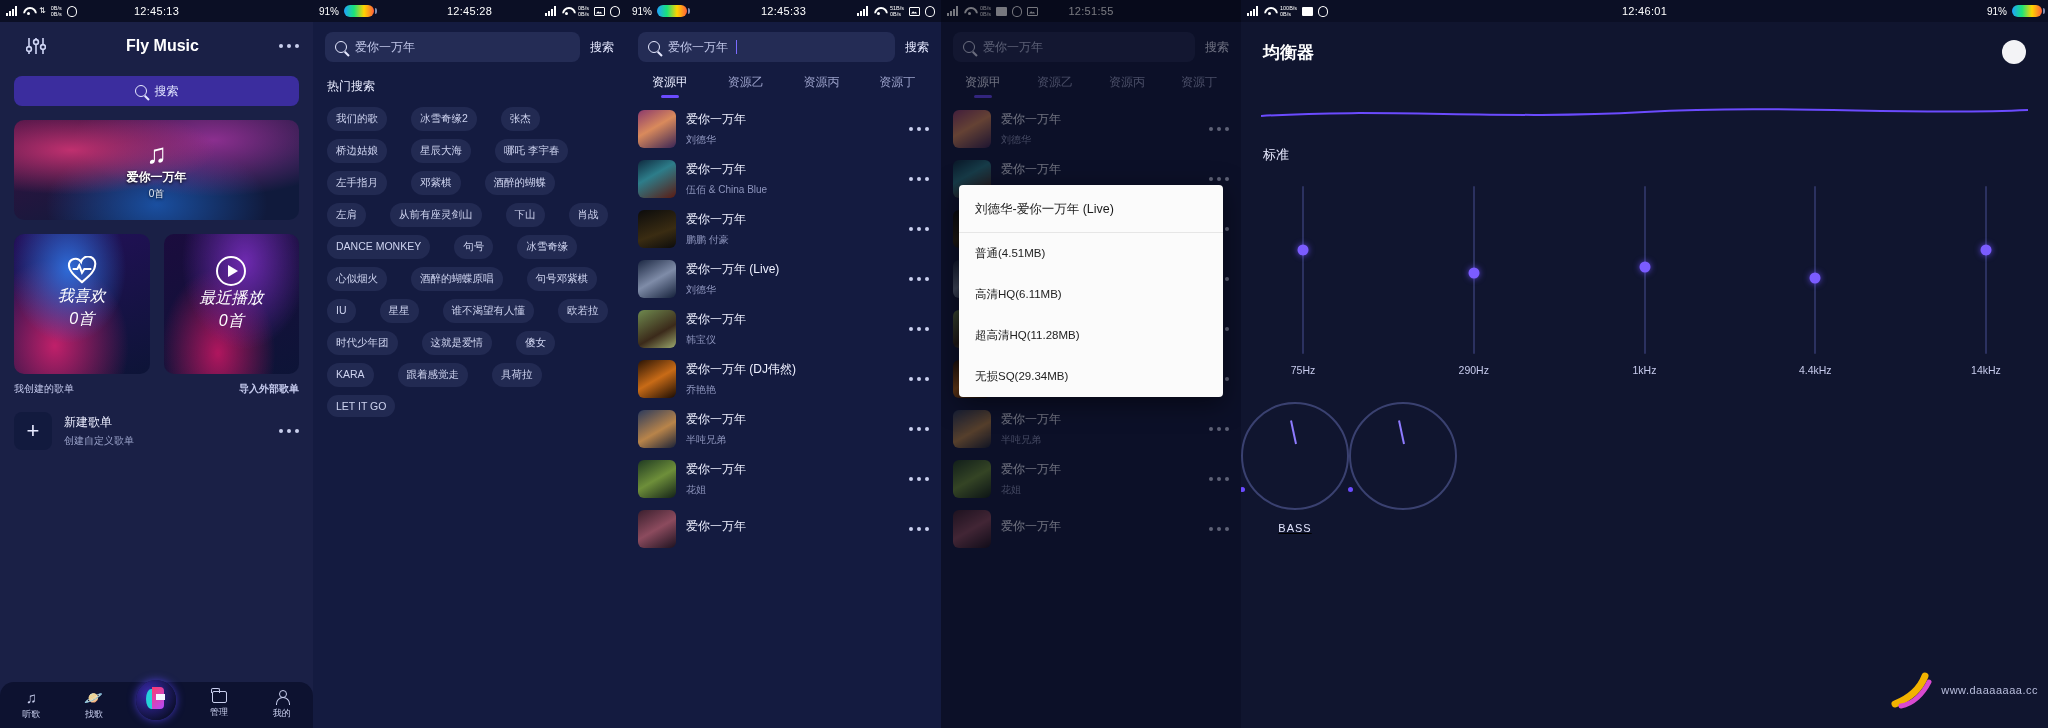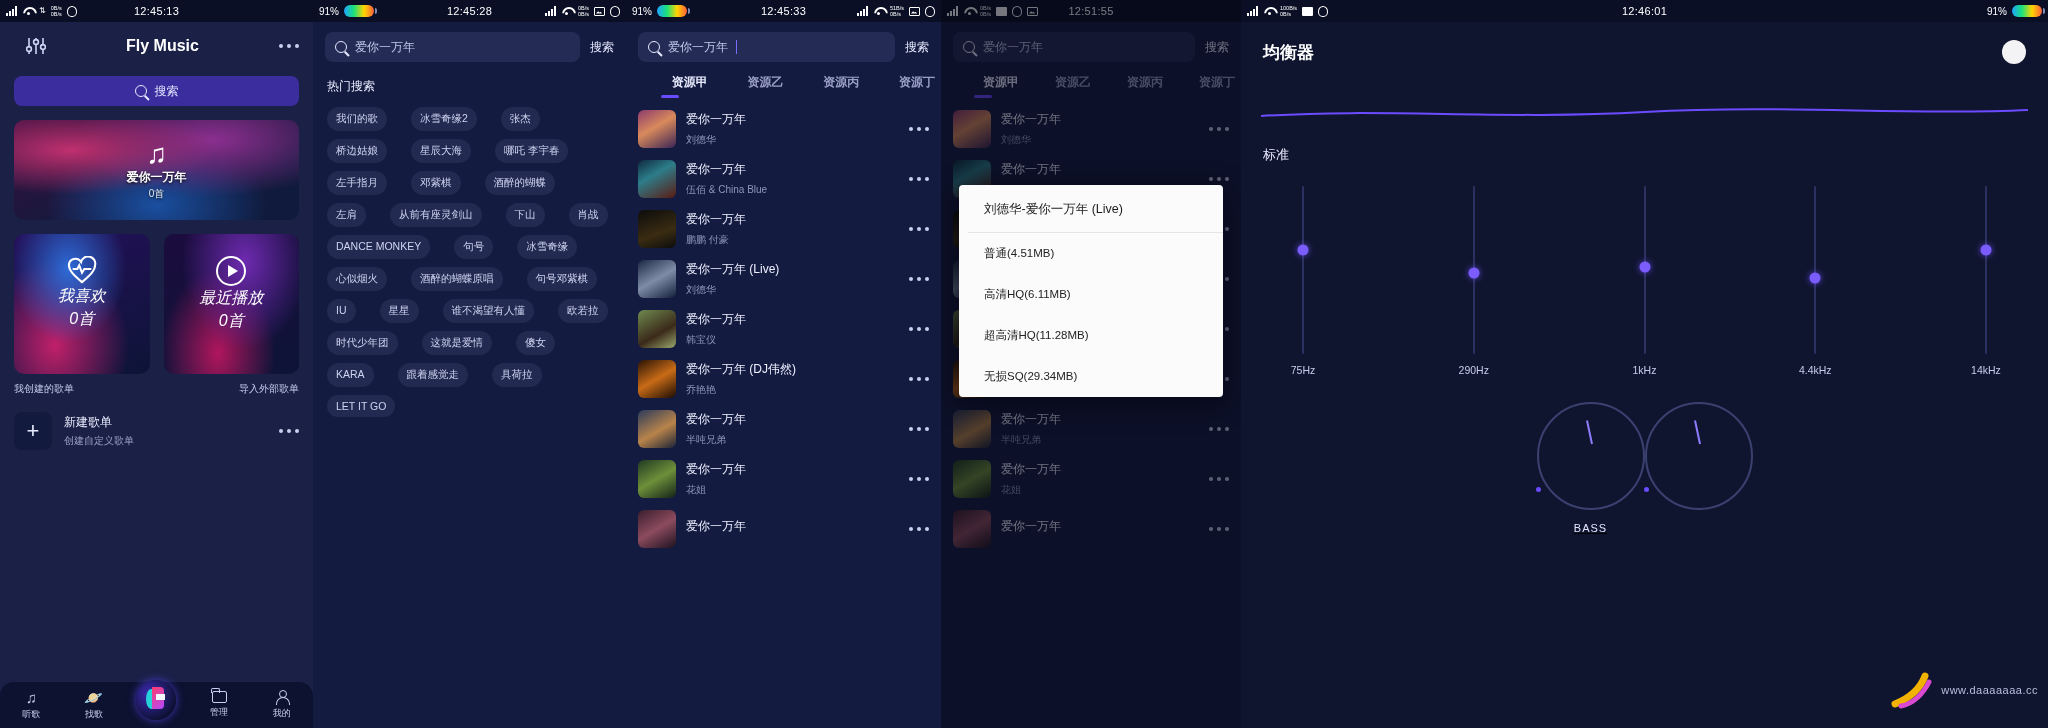--- a/index.html
+++ b/index.html
@@ -78,21 +78,21 @@
       linear-gradient(160deg,#1b0c3e,#0d1437);}
   .mcard .inner{position:absolute;left:0;right:0;top:22px;display:flex;flex-direction:column;
     align-items:center;gap:2px;color:#fff;}
   .heart{width:30px;height:28px;position:relative;}
   .heart svg{width:30px;height:28px;}
   .playc{width:30px;height:30px;border:2px solid #fff;border-radius:50%;position:relative;}
   .playc:after{content:"";position:absolute;left:10px;top:7px;border-left:10px solid #fff;
     border-top:6px solid transparent;border-bottom:6px solid transparent;}
   .sect{display:flex;align-items:center;margin:8px 14px 0;}
   .sect .l{color:#c6cbee;font-size:10px;}
-  .sect .r{margin-left:auto;color:#c6cbee;font-size:10px;}
+  .sect .r{margin-left:auto;color:#c6cbee;font-size:10px;font-weight:bold;}
   .newrow{display:flex;align-items:center;gap:12px;margin:16px 14px 0;}
   .plusbox{width:38px;height:38px;border-radius:8px;background:#121a3e;
     display:flex;align-items:center;justify-content:center;color:#e7eaff;font-size:22px;
     font-weight:300;}
   .newtxt .a{color:#eceeff;font-size:12px;}
   .newtxt .b{color:#9aa2c9;font-size:10px;margin-top:3px;}
   .newrow .dots{margin-left:auto;}
 
   
   .tabbar{position:absolute;left:0;right:0;bottom:0;height:46px;background:#0d1230;
@@ -123,21 +123,21 @@
   .tsbox{flex:1;height:30px;border-radius:8px;background:#242c55;display:flex;align-items:center;
     gap:8px;padding:0 10px;color:#c2c8ea;font-size:12px;}
   .tsbtn{color:#e6e9ff;font-size:12px;}
   .hotTitle{color:#e9ecff;font-size:12px;margin:16px 0 0 14px;}
   .tags{display:flex;flex-wrap:wrap;gap:8px 24px;padding:12px 12px 0 14px;}
   .tag{background:#222a52;color:#cfd4f0;font-size:10.5px;border-radius:12px;
     padding:5px 9px;white-space:nowrap;}
   .p3top{display:flex;align-items:center;gap:10px;padding:10px 12px 0;}
   .caret{width:1px;height:14px;background:#7b6bff;display:inline-block;}
   .restabs{display:flex;gap:0;padding:12px 6px 0;}
-  .restab{flex:1;text-align:right;color:#9aa0c8;font-size:12px;padding-bottom:7px;position:relative;font-weight:bold;}
+  .restab{flex:1;text-align:center;color:#9aa0c8;font-size:12px;padding-bottom:7px;position:relative;}
   .restab.on{color:#e9ecff;}
   .restab.on:after{content:"";position:absolute;left:50%;transform:translateX(-50%);bottom:0;
     width:18px;height:3px;border-radius:2px;background:#6b4bff;}
   .songs{padding:6px 0 0;}
   .song{display:flex;align-items:center;gap:10px;padding:6px 12px;}
   .cover{width:38px;height:38px;border-radius:6px;flex:0 0 auto;background:#20264d;
      position:relative;overflow:hidden;}
   .cover.c1{background:linear-gradient(150deg,#8b3a6c,#d98a5c 45%,#3a2455);}
   .cover.c2{background:linear-gradient(150deg,#0f2a3f,#2d7d8a 40%,#5b1a12);}
   .cover.c3{background:linear-gradient(160deg,#0c0c0c,#3a2c12 60%,#0c0c0c);}
@@ -149,39 +149,39 @@
   .cover.c9{background:linear-gradient(150deg,#3a1f2e,#8c4b5e 50%,#1d1220);}
   .smeta{flex:1;min-width:0;}
   .stitle{color:#eef0ff;font-size:12px;white-space:nowrap;overflow:hidden;text-overflow:ellipsis;}
   .sart{color:#8e95bd;font-size:10px;margin-top:5px;white-space:nowrap;overflow:hidden;
     text-overflow:ellipsis;}
   .song .dots{margin-left:auto;}
 
   
   .dim{position:absolute;inset:0;background:rgba(6,8,20,.55);}
   .sheet{position:absolute;left:18px;right:18px;top:185px;background:#fbfbfb;border-radius:4px;
-    overflow:hidden;box-shadow:0 6px 26px rgba(0,0,0,.5);padding-left:9px;}
+    overflow:hidden;box-shadow:0 6px 26px rgba(0,0,0,.5);}
   .sheet .sh-title{padding:16px 16px 14px;color:#1a1a1a;font-size:12.5px;
     border-bottom:1px solid #e6e6e6;}
   .sheet .opt{padding:13px 16px;color:#222;font-size:11.5px;}
 
   
   .eqhead{display:flex;align-items:center;padding:18px 22px 0;}
   .eqhead .t{color:#fff;font-size:17px;font-weight:bold;}
   .knobtoggle{margin-left:auto;width:24px;height:24px;border-radius:50%;background:#f3f3f6;}
   .eqwave{margin:34px 20px 0;height:30px;position:relative;}
   .eqwave svg{width:100%;height:30px;display:block;}
   .eqsub{color:#e8eaff;font-size:13px;margin:18px 0 0 22px;}
   .sliders{display:flex;justify-content:space-between;margin:22px 42px 0;height:190px;}
   .slot{width:40px;display:flex;flex-direction:column;align-items:center;height:100%;}
   .track{flex:1;width:2px;background:#2b3160;position:relative;border-radius:2px;}
   .thumb{position:absolute;left:50%;transform:translate(-50%,-50%);width:11px;height:11px;
     border-radius:50%;background:#7b5cff;box-shadow:0 0 6px rgba(110,80,255,.8);}
   .hz{color:#c7cbec;font-size:10.5px;margin-top:10px;}
-  .knobs{display:flex;justify-content:center;margin-top:26px;text-decoration:underline;}
+  .knobs{display:flex;justify-content:flex-start;margin-top:26px;text-decoration:underline;}
   .knobwrap{display:flex;flex-direction:column;align-items:center;gap:12px;}
   .knob{width:108px;height:108px;border-radius:50%;border:2px solid #3a4170;position:relative;}
   .knob .ind{position:absolute;left:50%;top:16px;width:2px;height:24px;background:#8e7bff;
     transform-origin:50% 100%;}
   .knob .dot{position:absolute;width:5px;height:5px;border-radius:50%;background:#6b4bff;}
   .knoblab{color:#e3e6ff;font-size:11px;letter-spacing:1px;}
   .wm{position:absolute;right:10px;bottom:18px;display:flex;align-items:center;gap:6px;}
   .wmtxt{color:#b9bedd;font-size:11px;letter-spacing:.5px;}
   .wmlogo{width:46px;height:40px;position:relative;}
 </style>

